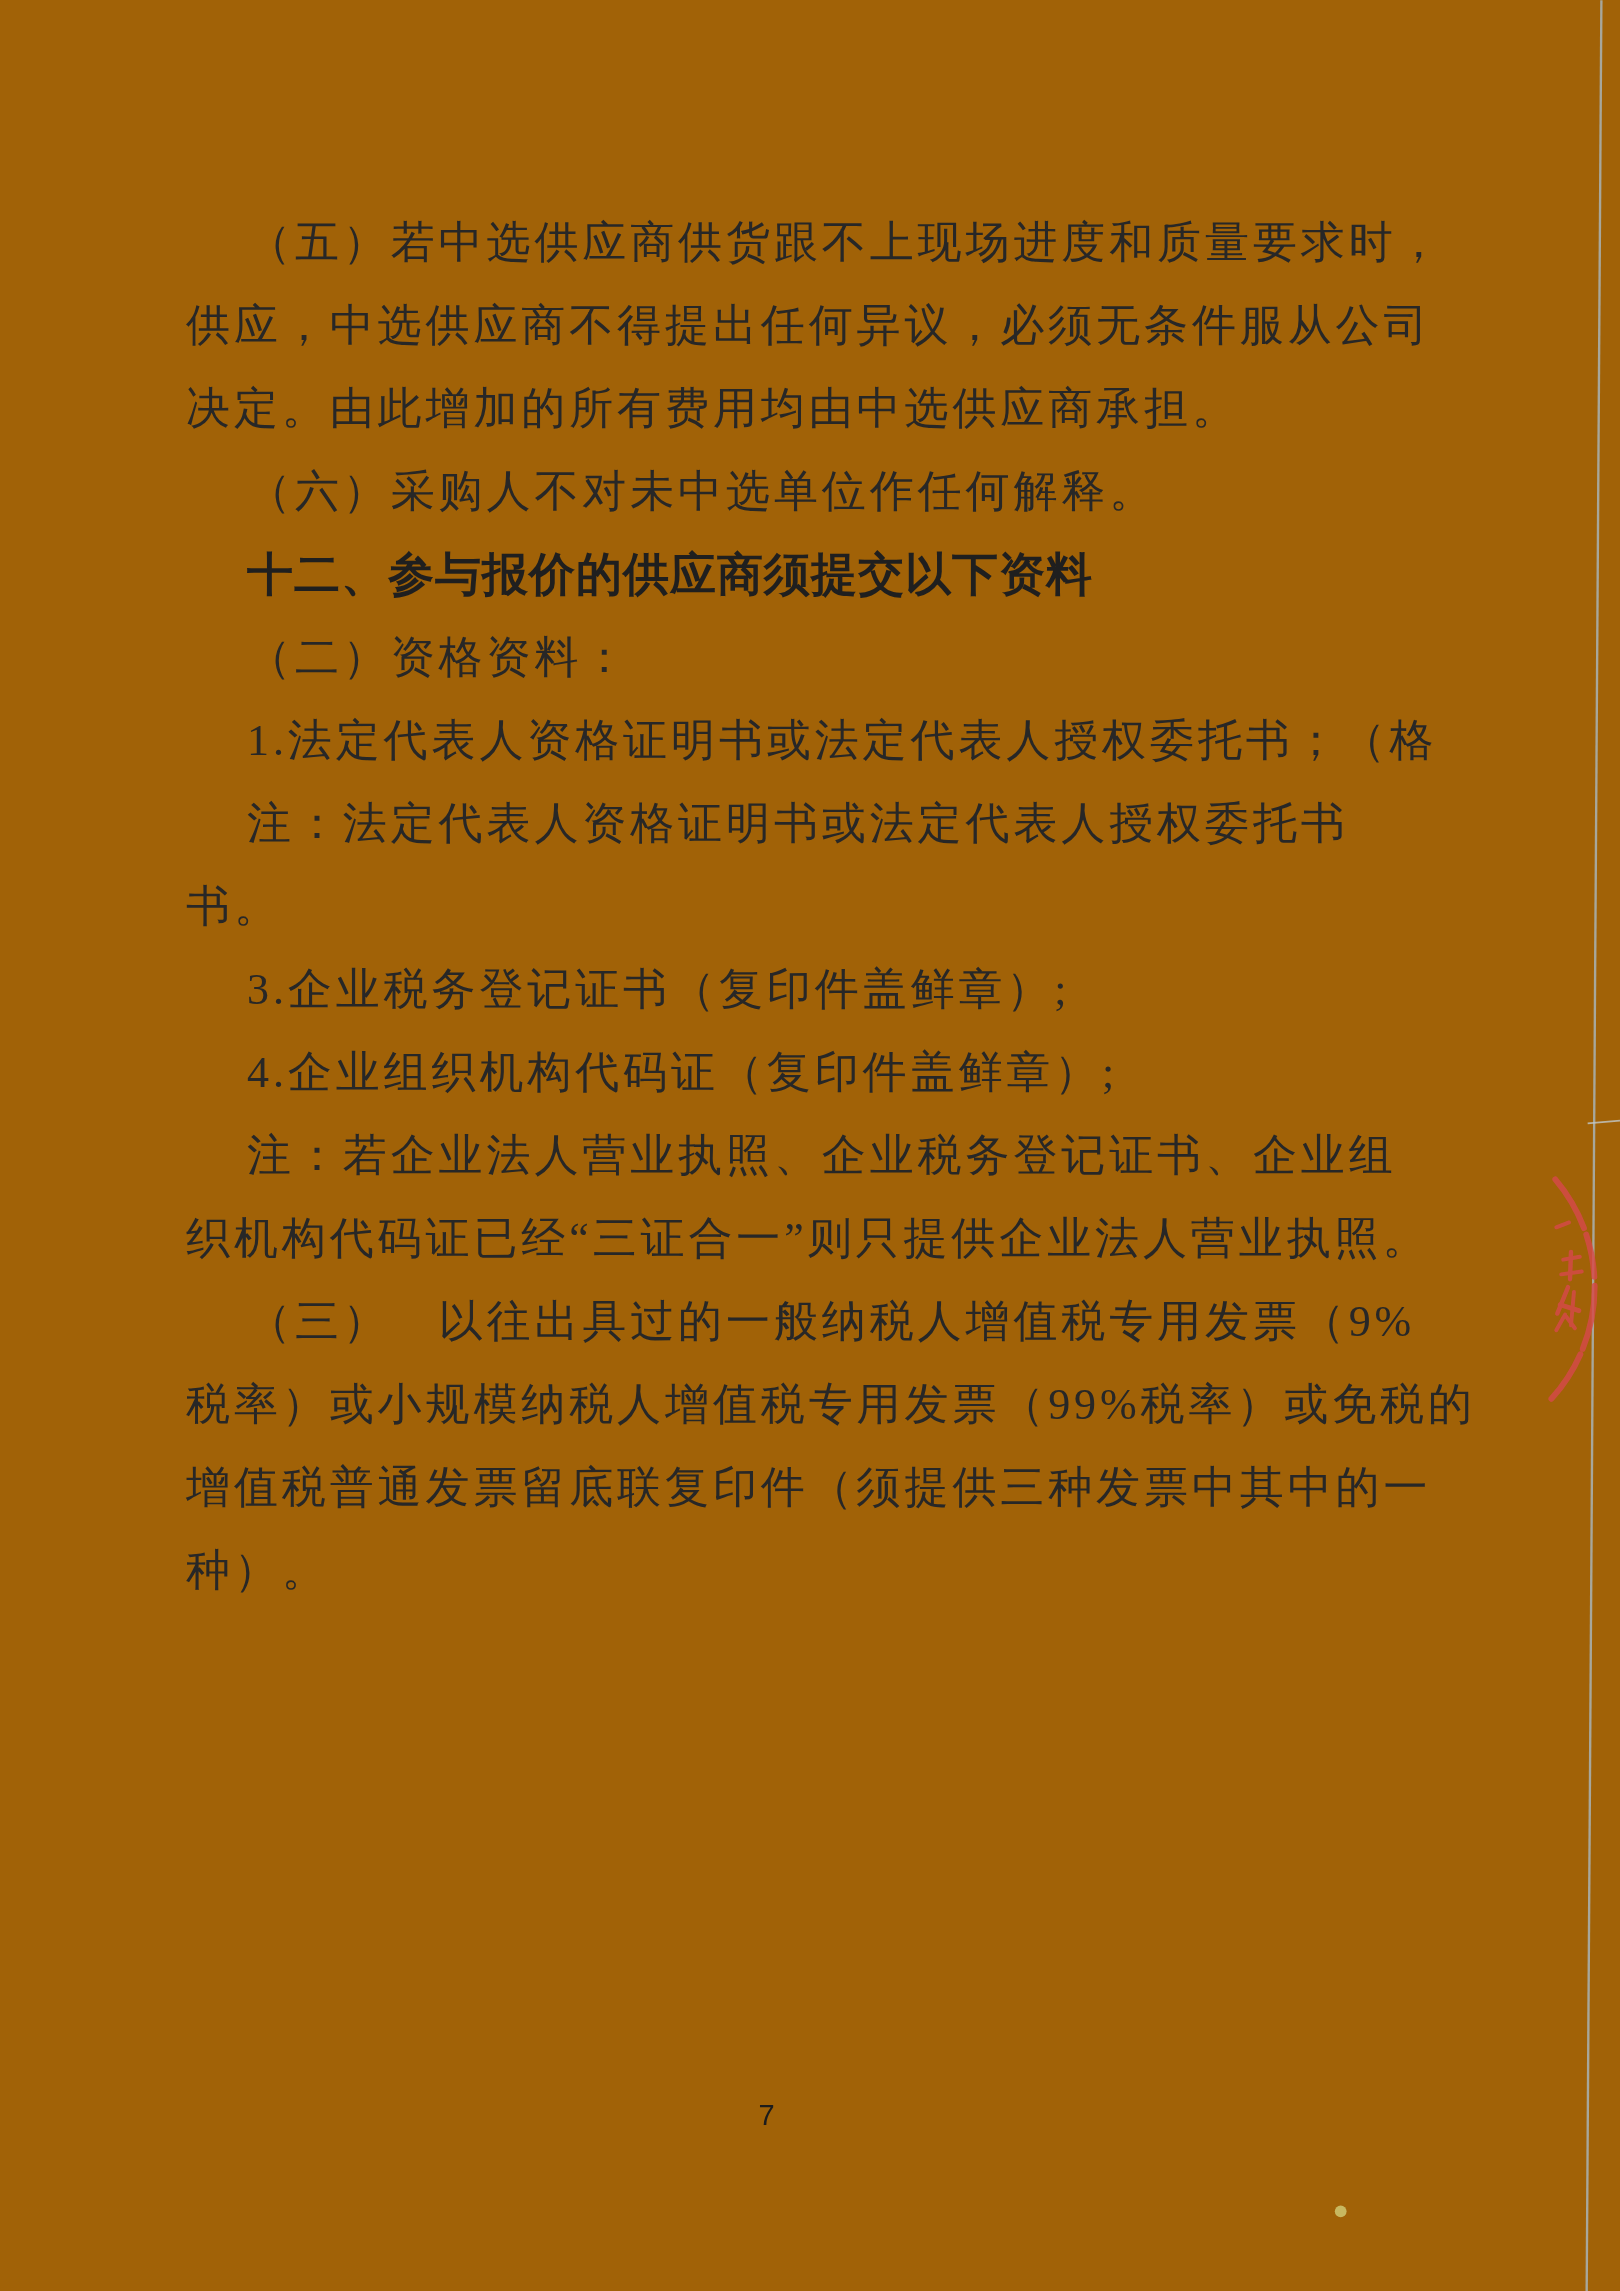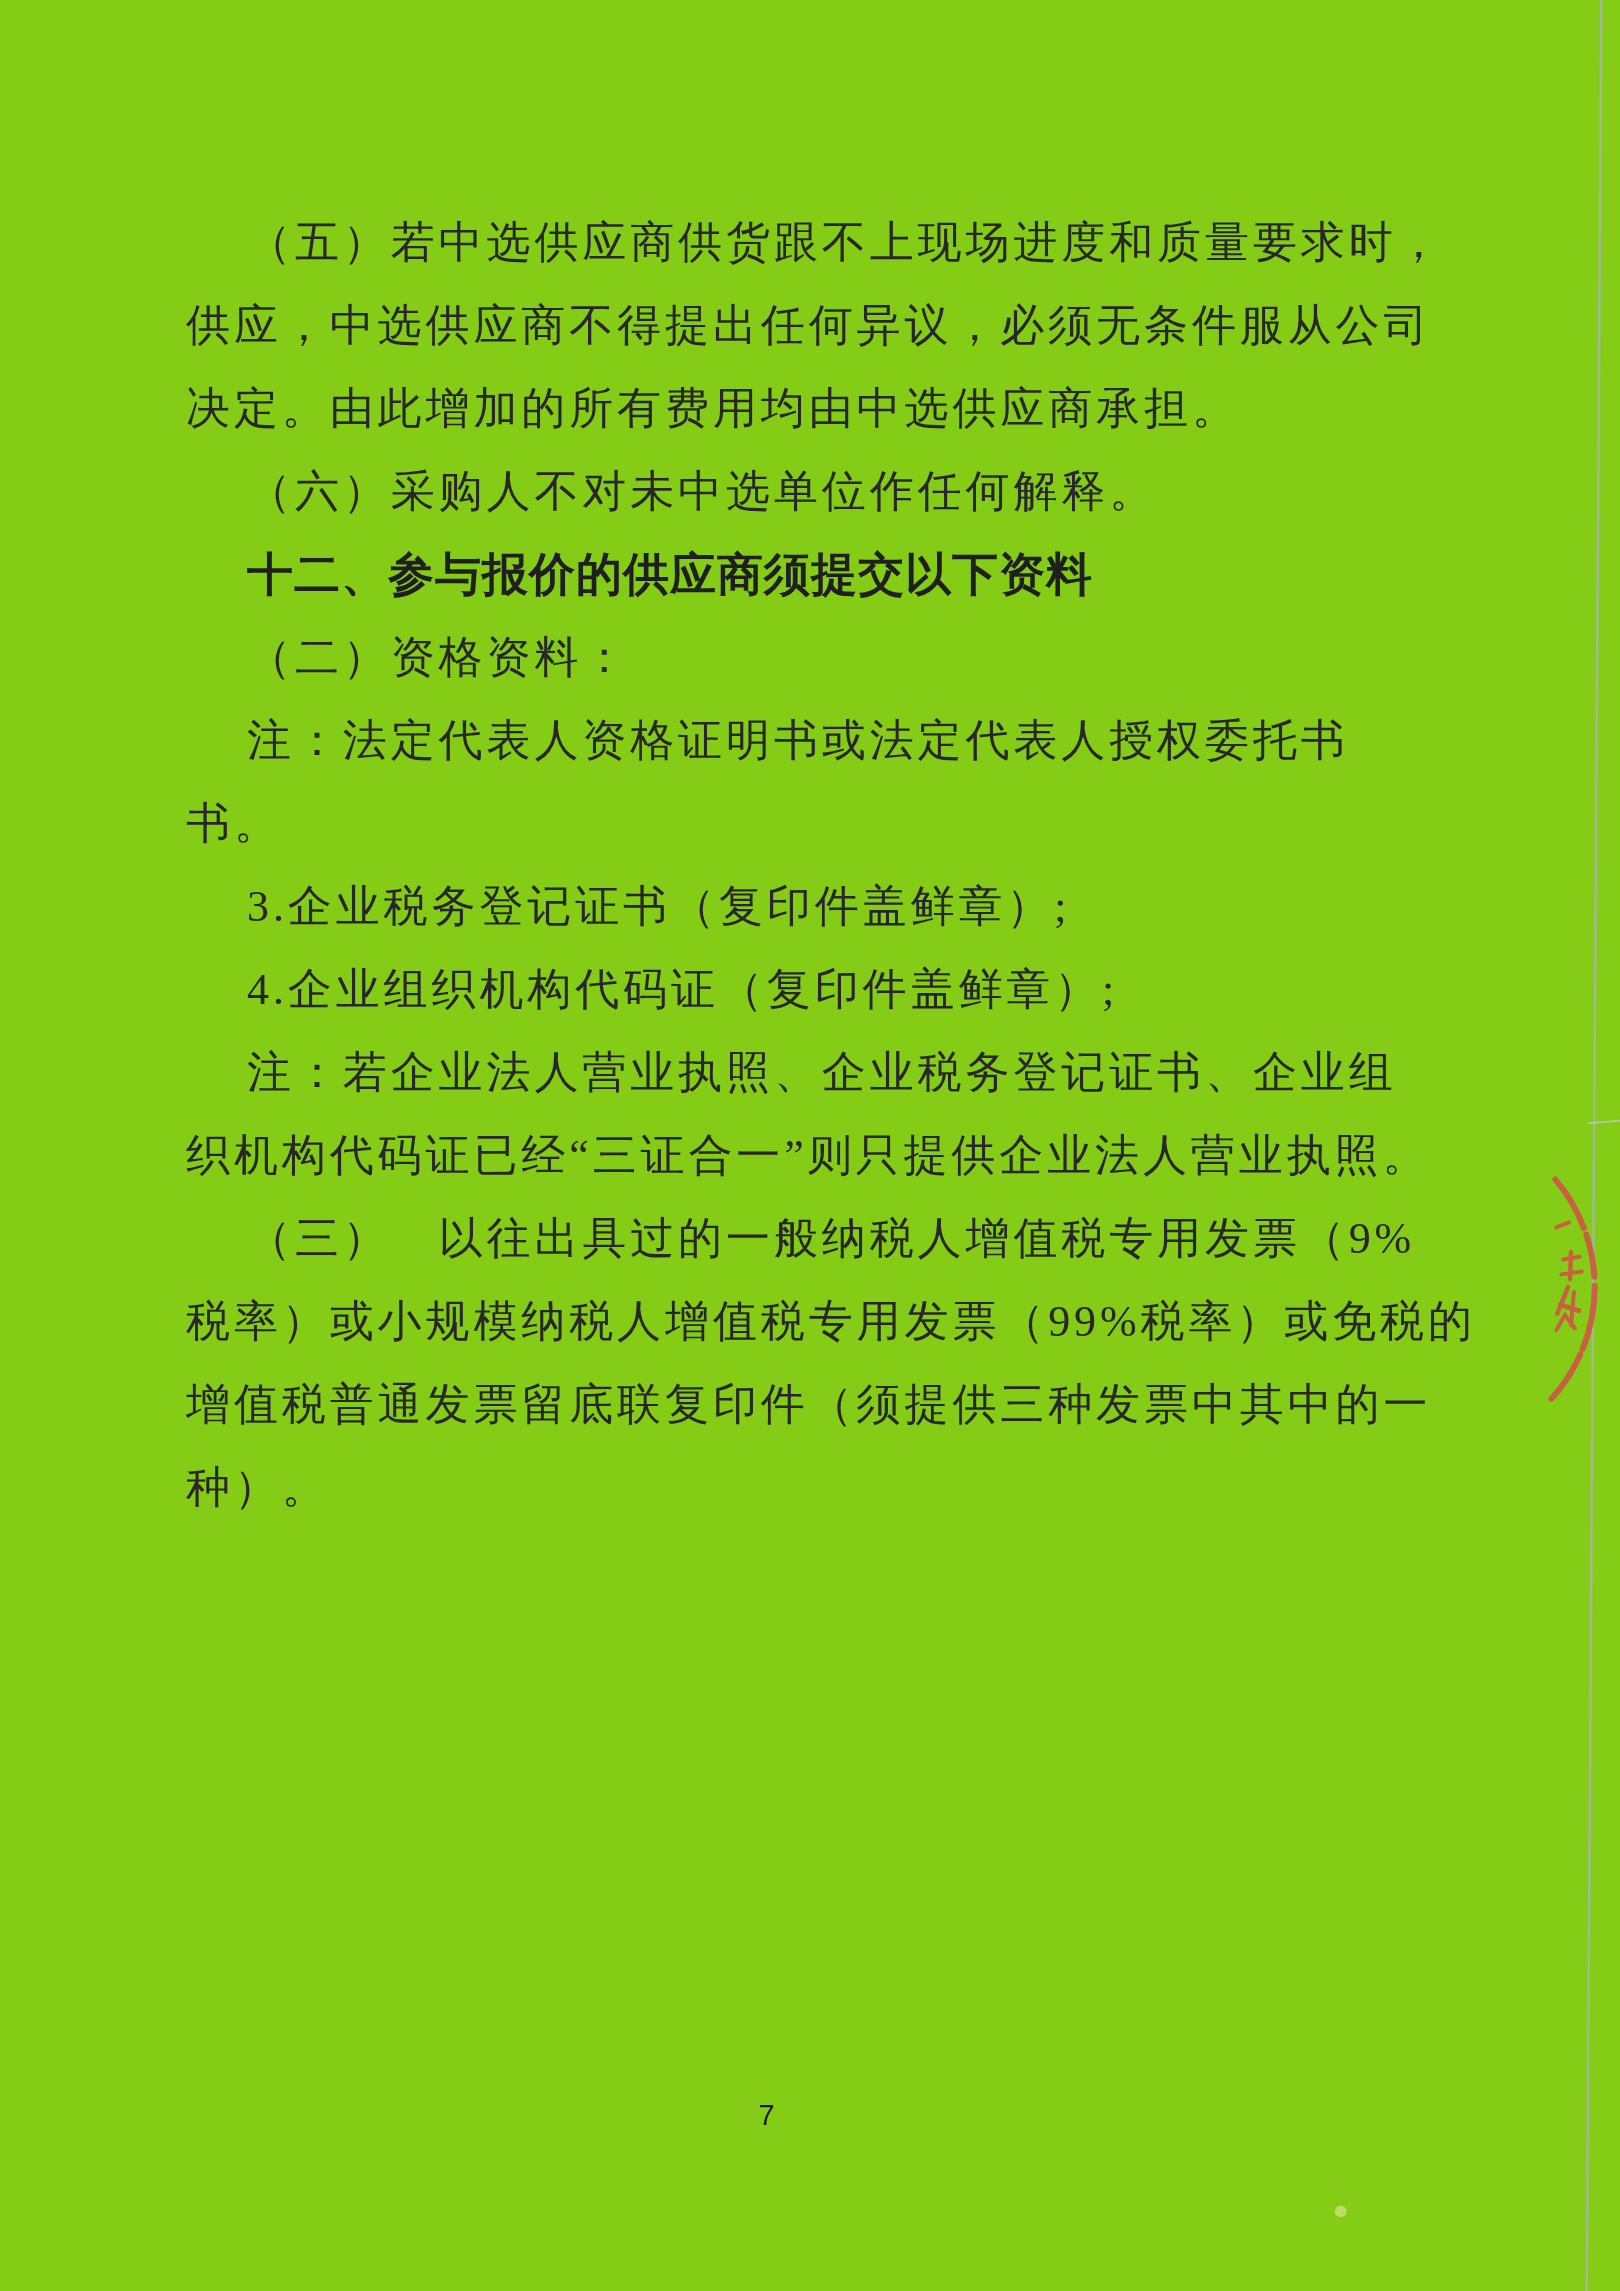--- a/index.html
+++ b/index.html
@@ -4,21 +4,21 @@
 <style>
   html, body {
     margin: 0;
     padding: 0;
     background: #ffffff;
   }
   #page {
     position: relative;
     width: 1620px;
     height: 2292px;
-    background: #84cc16;
+    background: #a16207;
     overflow: hidden;
     font-family: "Liberation Serif", serif;
   }
   #doc-body {
     position: absolute;
     left: 186px;
     top: 201px;
     width: 1274px;
     color: #272727;
   }
@@ -94,20 +94,21 @@
     </g>
   </svg>
 
   <div id="doc-body">
       <div class="line indent">（五）若中选供应商供货跟不上现场进度和质量要求时，</div>
       <div class="line">供应，中选供应商不得提出任何异议，必须无条件服从公司</div>
       <div class="line">决定。由此增加的所有费用均由中选供应商承担。</div>
       <div class="line indent">（六）采购人不对未中选单位作任何解释。</div>
       <div class="line indent heading">十二、参与报价的供应商须提交以下资料</div>
       <div class="line indent">（二）资格资料：</div>
+      <div class="line indent">1.法定代表人资格证明书或法定代表人授权委托书；（格</div>
       <div class="line indent">注：法定代表人资格证明书或法定代表人授权委托书</div>
       <div class="line">书。</div>
       <div class="line indent">3.企业税务登记证书（复印件盖鲜章）;</div>
       <div class="line indent">4.企业组织机构代码证（复印件盖鲜章）;</div>
       <div class="line indent">注：若企业法人营业执照、企业税务登记证书、企业组</div>
       <div class="line">织机构代码证已经“三证合一”则只提供企业法人营业执照。</div>
       <div class="line indent">（三）　以往出具过的一般纳税人增值税专用发票（9%</div>
       <div class="line">税率）或小规模纳税人增值税专用发票（99%税率）或免税的</div>
       <div class="line">增值税普通发票留底联复印件（须提供三种发票中其中的一</div>
       <div class="line">种）。</div>

